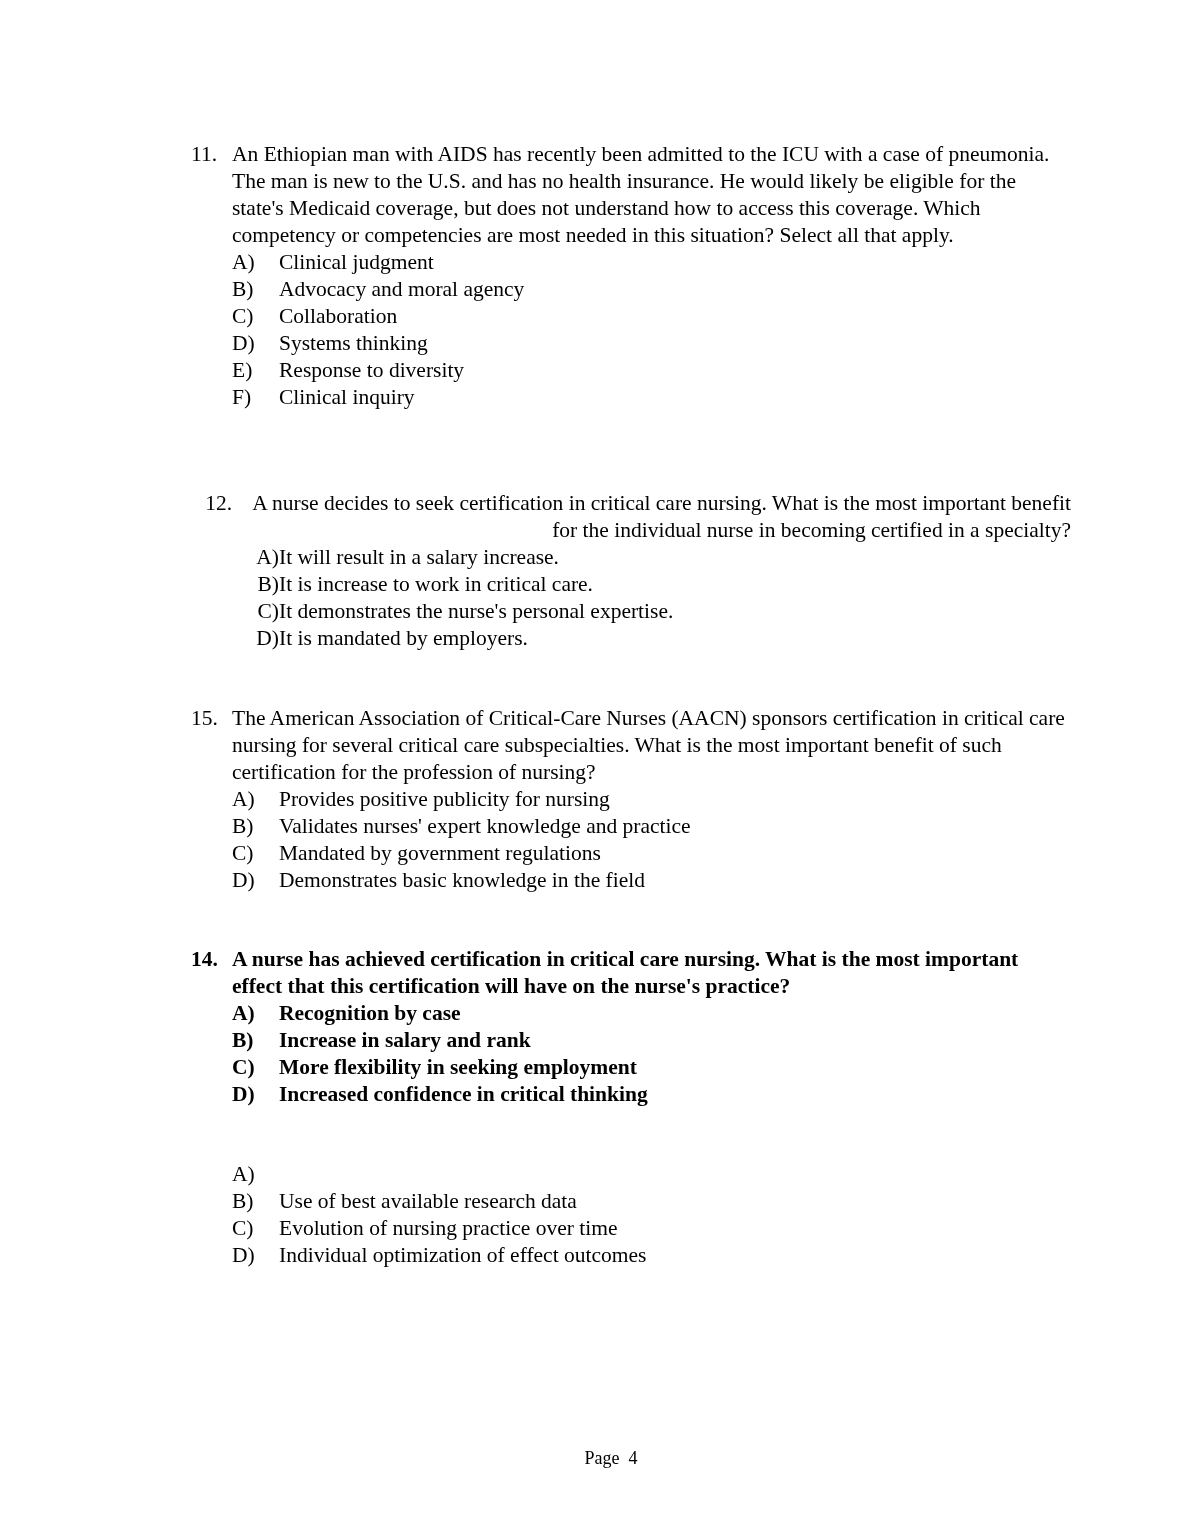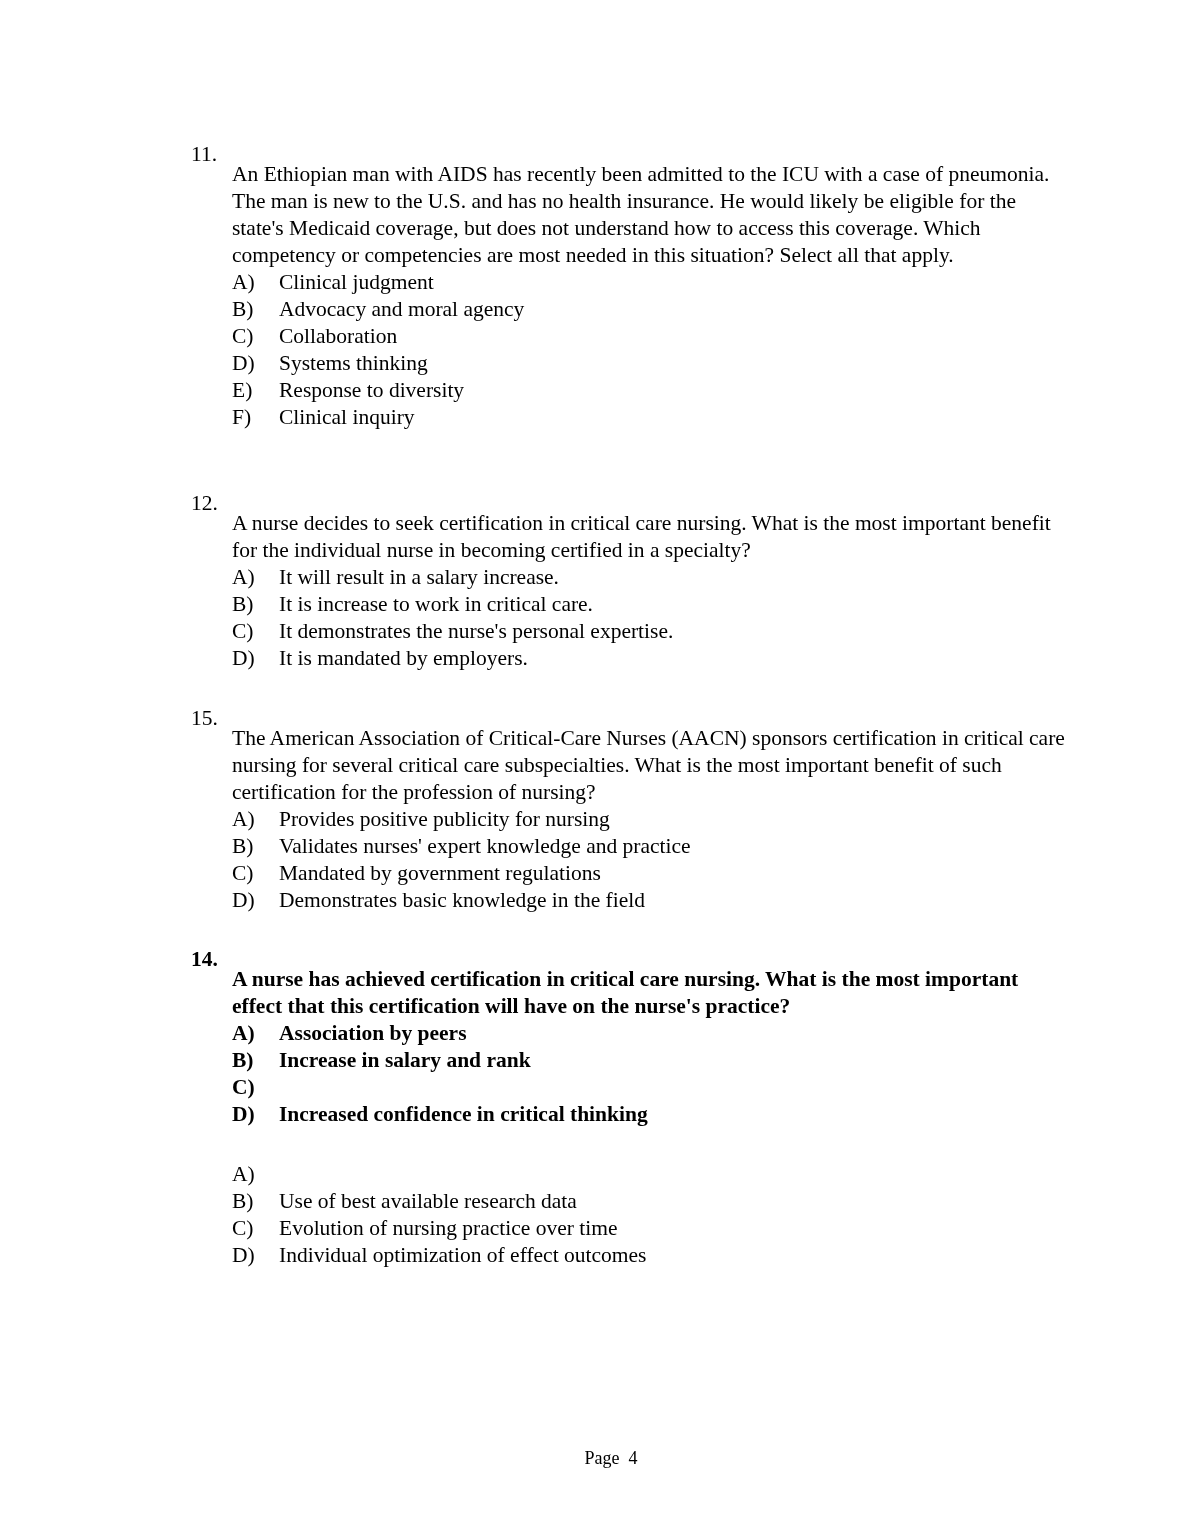--- a/index.html
+++ b/index.html
@@ -2,21 +2,21 @@
 <html><head>
 <meta charset="utf-8">
 <style>
   html, body { margin: 0; padding: 0; background: #ffffff; }
   body { width: 1190px; height: 1540px; position: relative; overflow: hidden;
          font-family: "Liberation Serif", "DejaVu Serif", serif; color: #000; }
   .page { position: absolute; left: 16px; top: 0; width: 1190px; height: 1224px; border-radius: 14px; }
   .question { position: absolute; left: 175px; width: 880px; font-size: 21.5px; line-height: 27px; }
   .q-head { display: flex; }
   .q-num { width: 41px; flex: 0 0 41px; }
-  .q-text { flex: 1; margin-top: 20px; }
+  .q-text { flex: 1; }
   .options { margin-left: 41px; }
   .opt { display: flex; }
   .opt-letter { width: 47px; flex: 0 0 47px; }
   .footer { position: absolute; left: 0; width: 1190px; top: 1448px; text-align: center;
             font-size: 18px; }
 </style>
 </head>
 <body>
 
 <div class="page">
@@ -47,21 +47,21 @@
           <span class="opt-letter">E)</span>
           <span>Response to diversity</span>
         </div>
       <div class="opt">
           <span class="opt-letter">F)</span>
           <span>Clinical inquiry</span>
         </div>
     </div>
   </div>
 
-  <div class="question" style="top:490px;">
+  <div class="question" style="top:490px;text-align:right;">
     <div class="q-head">
       <span class="q-num">12.</span>
       <span class="q-text">A nurse decides to seek certification in critical care nursing. What is the most important benefit for the individual nurse in becoming certified in a specialty?</span>
     </div>
     <div class="options">
       <div class="opt">
           <span class="opt-letter">A)</span>
           <span>It will result in a salary increase.</span>
         </div>
       <div class="opt">
@@ -105,28 +105,29 @@
   </div>
 
   <div class="question" style="top:946px;font-weight:bold;">
     <div class="q-head">
       <span class="q-num">14.</span>
       <span class="q-text">A nurse has achieved certification in critical care nursing. What is the most important effect that this certification will have on the nurse's practice?</span>
     </div>
     <div class="options">
       <div class="opt">
           <span class="opt-letter">A)</span>
-          <span>Association by peers</span>
+          <span>Recognition by case</span>
         </div>
       <div class="opt">
           <span class="opt-letter">B)</span>
           <span>Increase in salary and rank</span>
         </div>
       <div class="opt">
           <span class="opt-letter">C)</span>
+          <span>More flexibility in seeking employment</span>
         </div>
       <div class="opt">
           <span class="opt-letter">D)</span>
           <span>Increased confidence in critical thinking</span>
         </div>
     </div>
   </div>
 
   <div class="question" style="top:1161px;">
     <div class="options">

